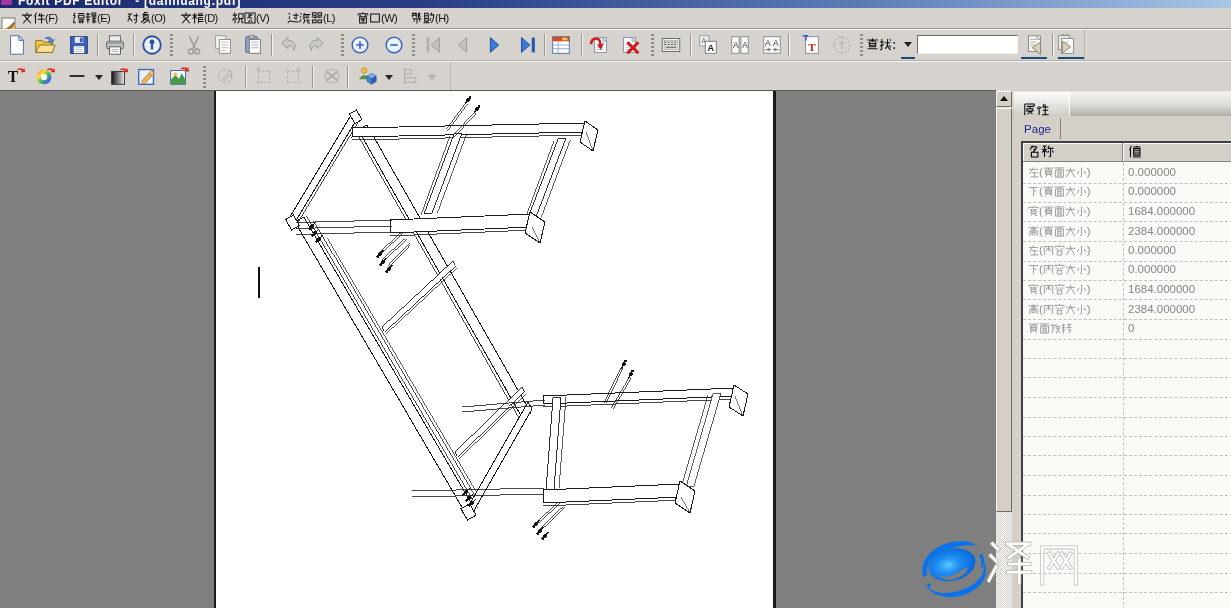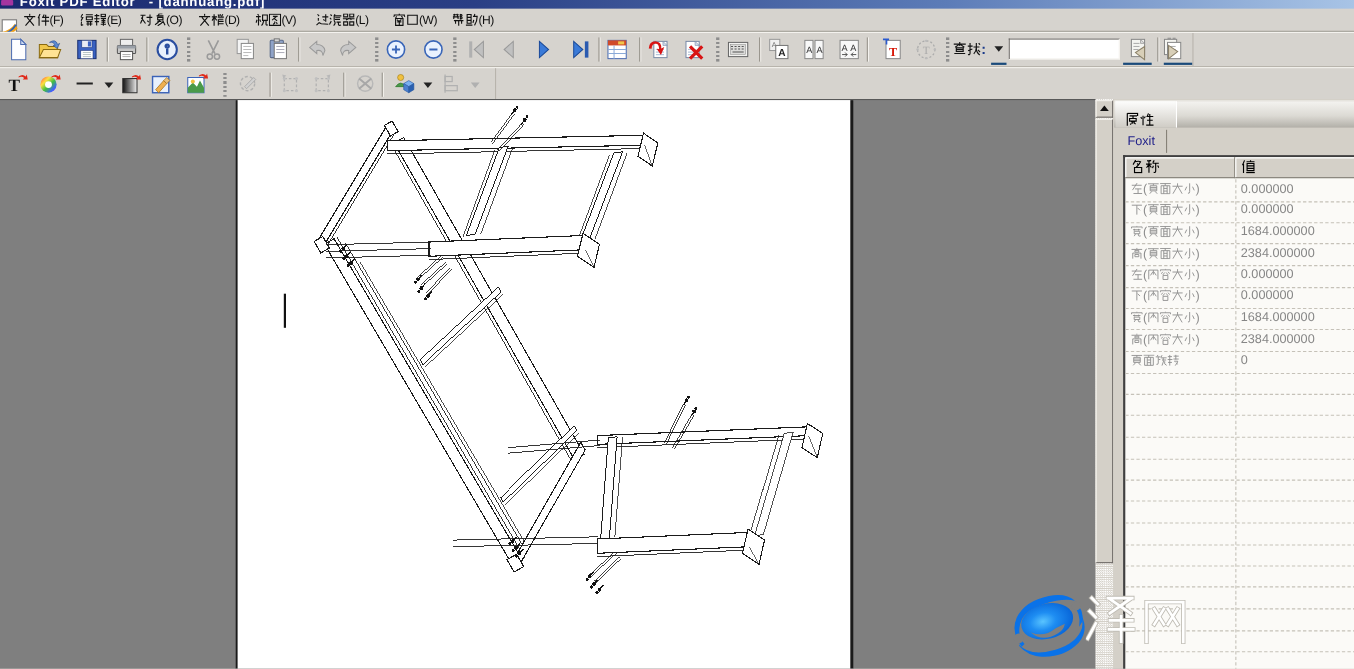--- a/index.html
+++ b/index.html
@@ -632,21 +632,21 @@
 <div class="abs" id="panel">
 <div id="pcap">
       <div id="pcaptab">
         <span style="position:absolute;left:9px;top:8px;color:#000"><svg class="c13">
             <use href="#u属"></use>
           </svg><svg class="c13">
             <use href="#u性"></use>
           </svg></span>
       </div>
     </div>
-<div id="ptab">Foxit</div>
+<div id="ptab">Page</div>
 <div id="ptable">
 <div class="th" style="left:0;width:100px"><svg class="c13">
           <use href="#u名"></use>
         </svg><svg class="c13">
           <use href="#u称"></use>
         </svg></div>
 <div class="th" style="left:100px;width:110px"><svg class="c13">
           <use href="#u值"></use>
         </svg></div>
 <div class="colline" style="left:100px;top:20px;height:447px"></div>

